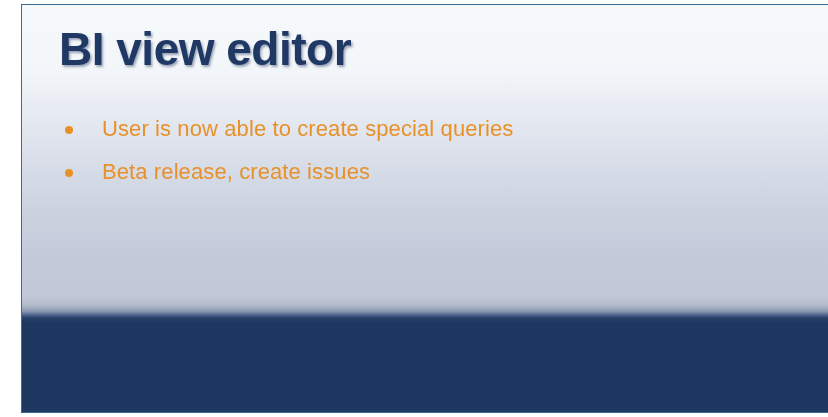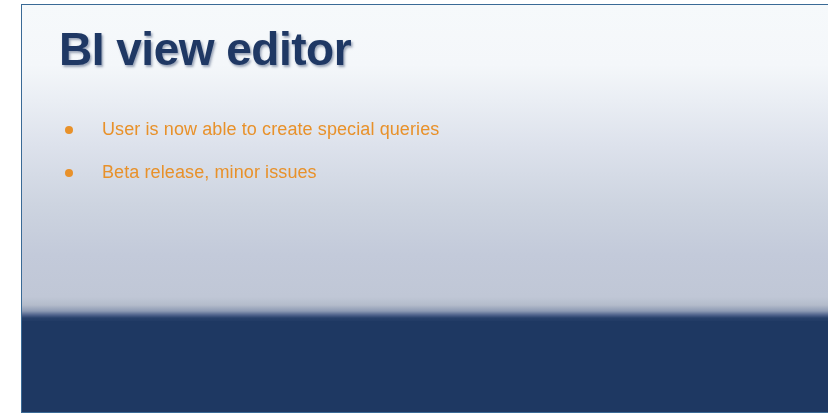--- a/index.html
+++ b/index.html
@@ -107,21 +107,21 @@
     position: absolute;
     left: 3px;
     top: 13px;
     width: 8px;
     height: 8px;
     border-radius: 50%;
     background: #e8912a;
   }
 
   .bullet-text {
-    font-size: 18px;
+    font-size: 22px;
     color: #e8912a;
     letter-spacing: 0.1px;
   }
 </style>
 </head>
 <body>
 
 <div id="slide-page">
   <div id="slide-frame">
 
@@ -133,20 +133,20 @@
 
     <ul id="bullet-list">
 
       <li class="bullet-item">
         <span class="bullet-marker"></span>
         <span class="bullet-text">User is now able to create special queries</span>
       </li>
 
       <li class="bullet-item">
         <span class="bullet-marker"></span>
-        <span class="bullet-text">Beta release, minor issues</span>
+        <span class="bullet-text">Beta release, create issues</span>
       </li>
 
 
     </ul>
 
   </div>
 </div>
 
 </body></html>

